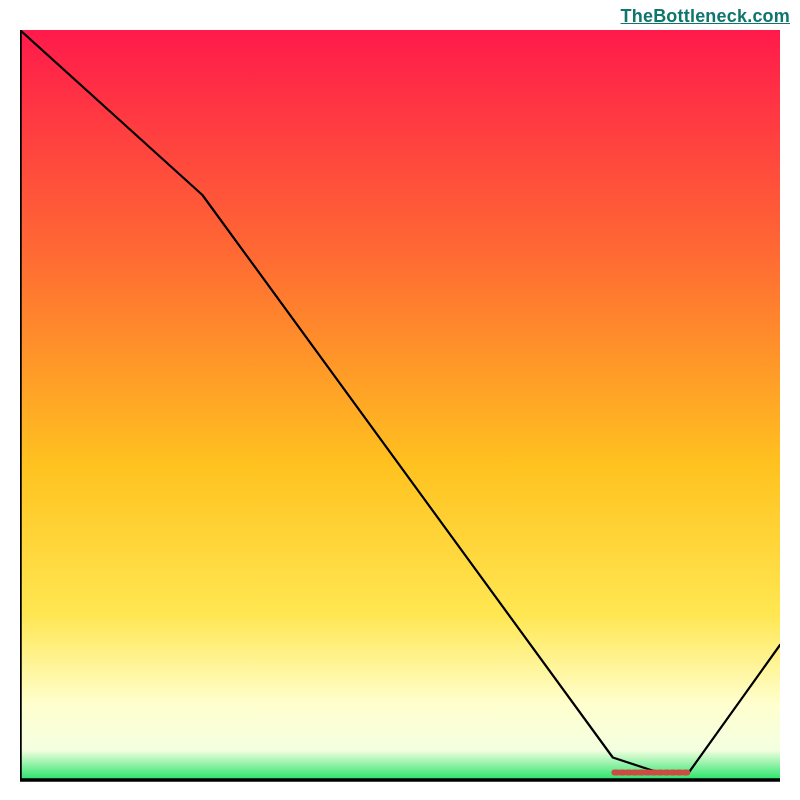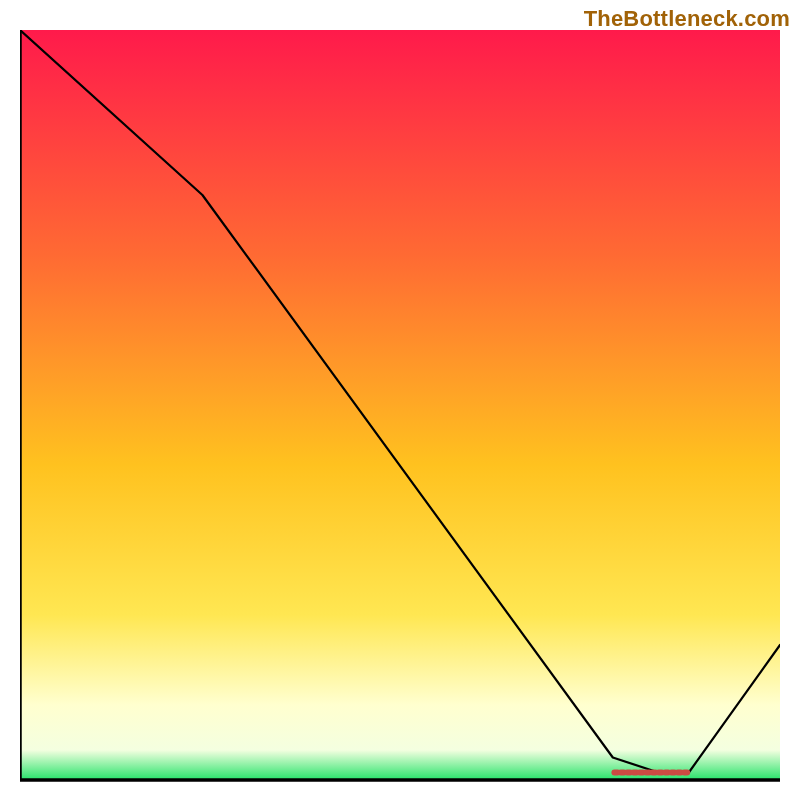--- a/index.html
+++ b/index.html
@@ -13,24 +13,25 @@
   }
   .wrap {
     position: relative;
     width: 800px;
     height: 800px;
   }
   .attribution {
     position: absolute;
     top: 6px;
     right: 10px;
-    font-size: 22px;
+    font-size: 18px;
     font-weight: bold;
-    color: #a16207;
+    color: #0f766e;
     letter-spacing: 0.2px;
+    text-decoration: underline;
   }
   .plot {
     position: absolute;
     left: 20px;
     top: 30px;
     width: 760px;   
     height: 760px;  
   }
   svg { display: block; }
   .curve {

